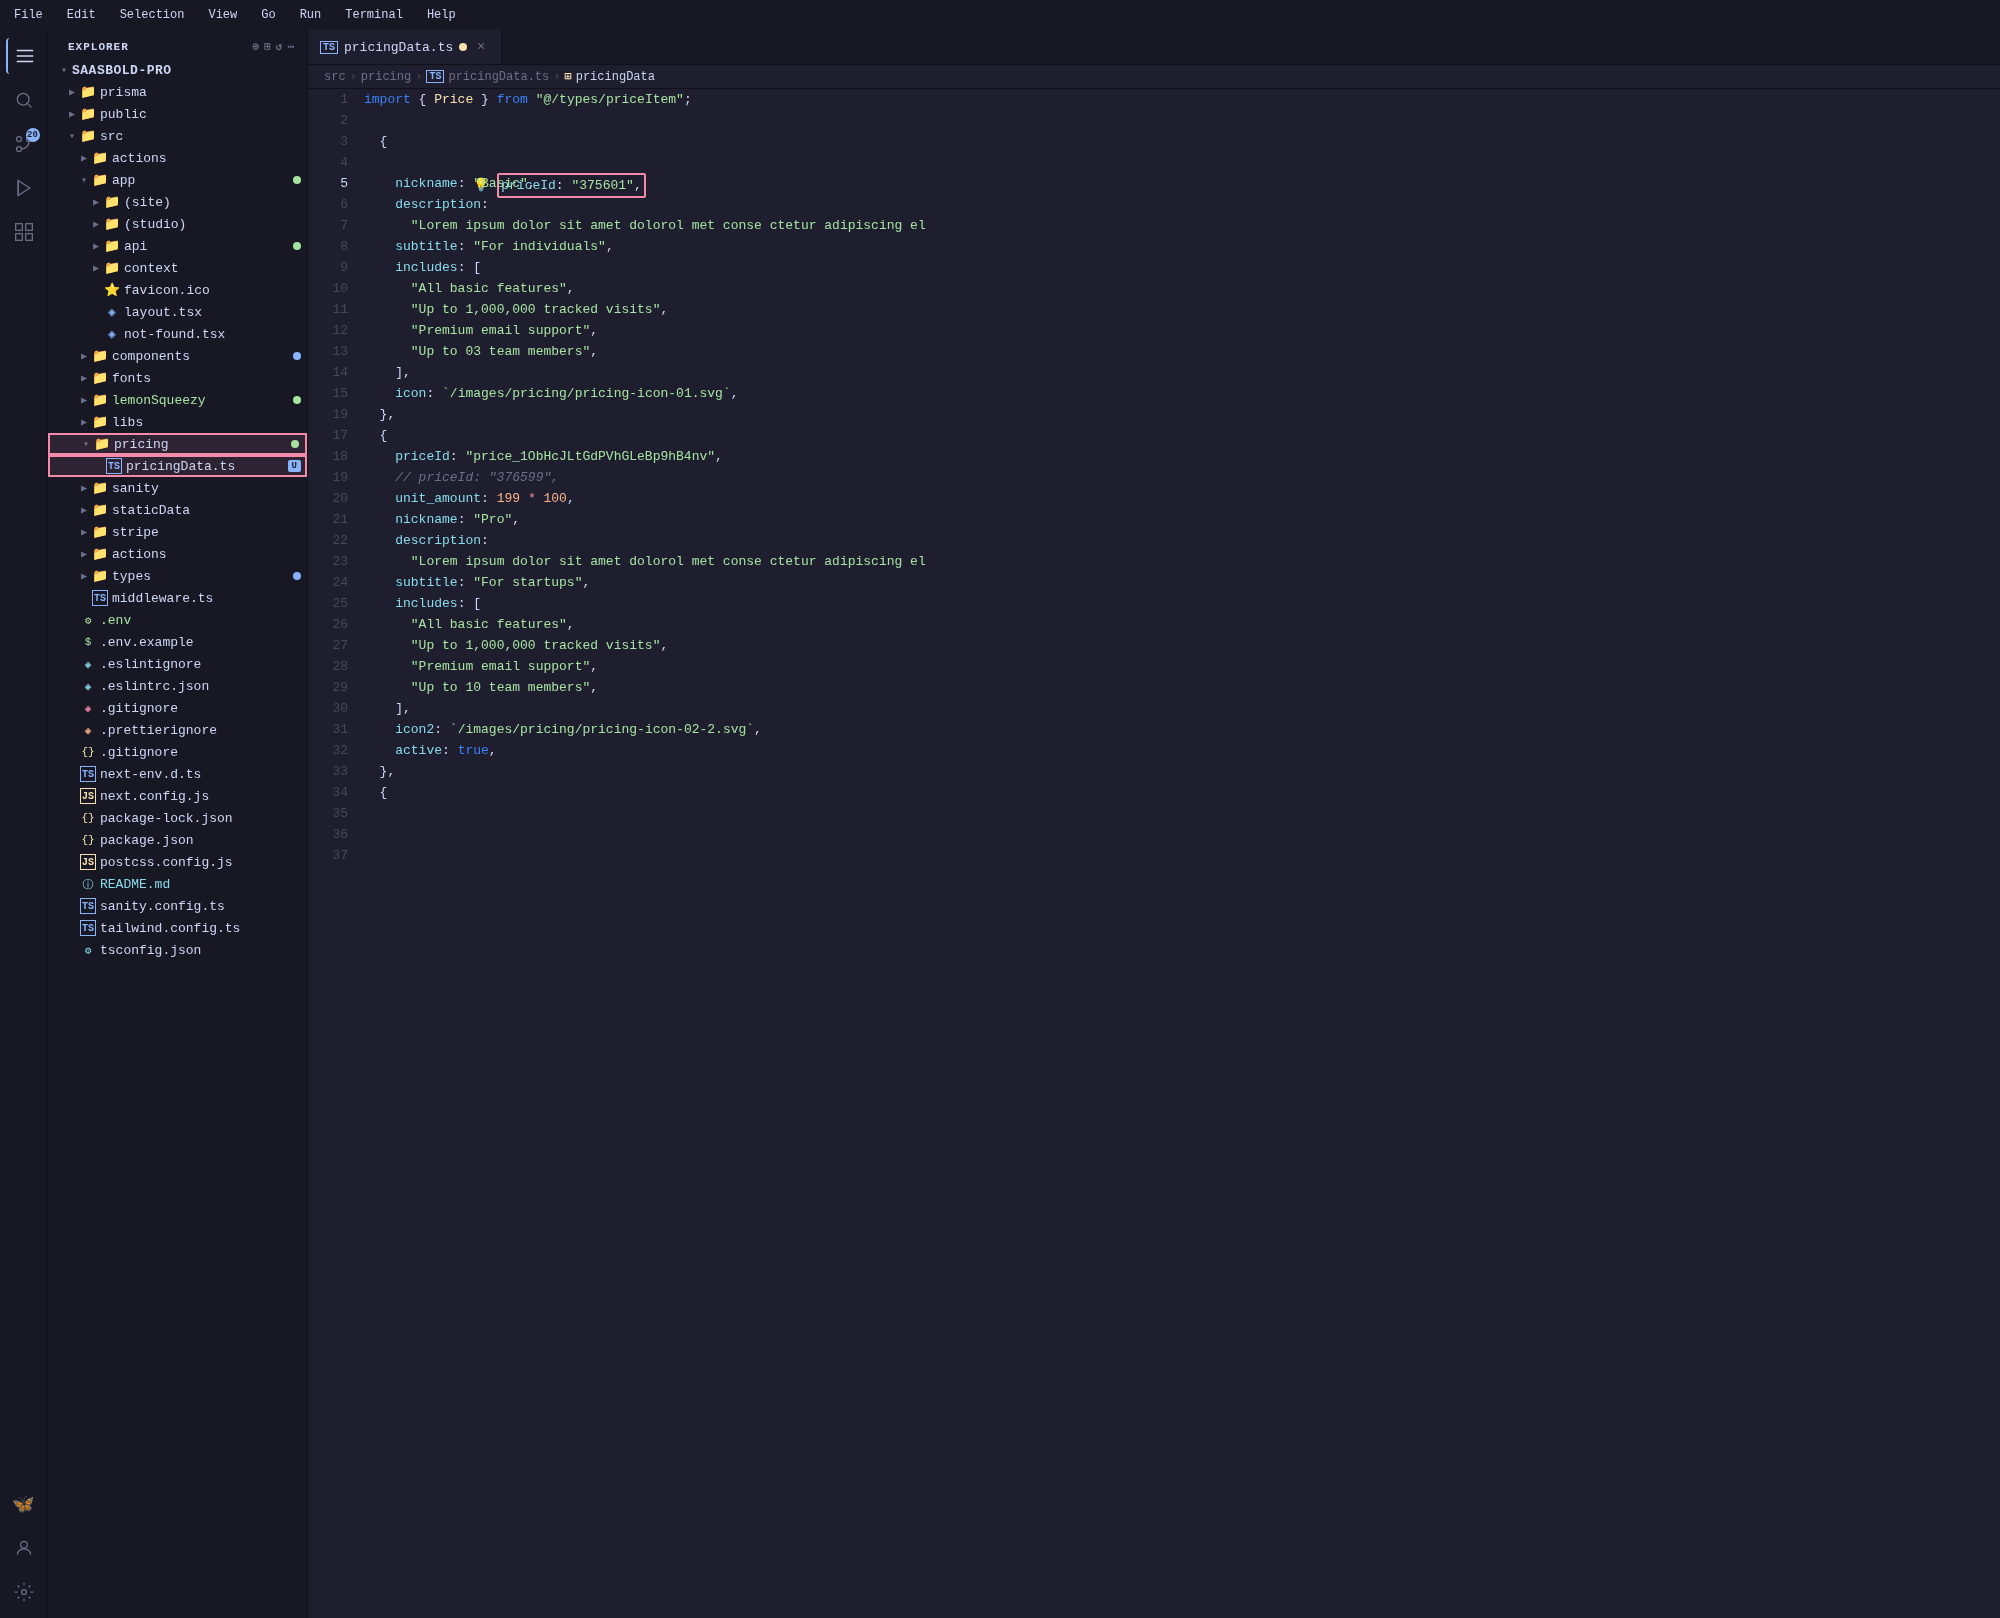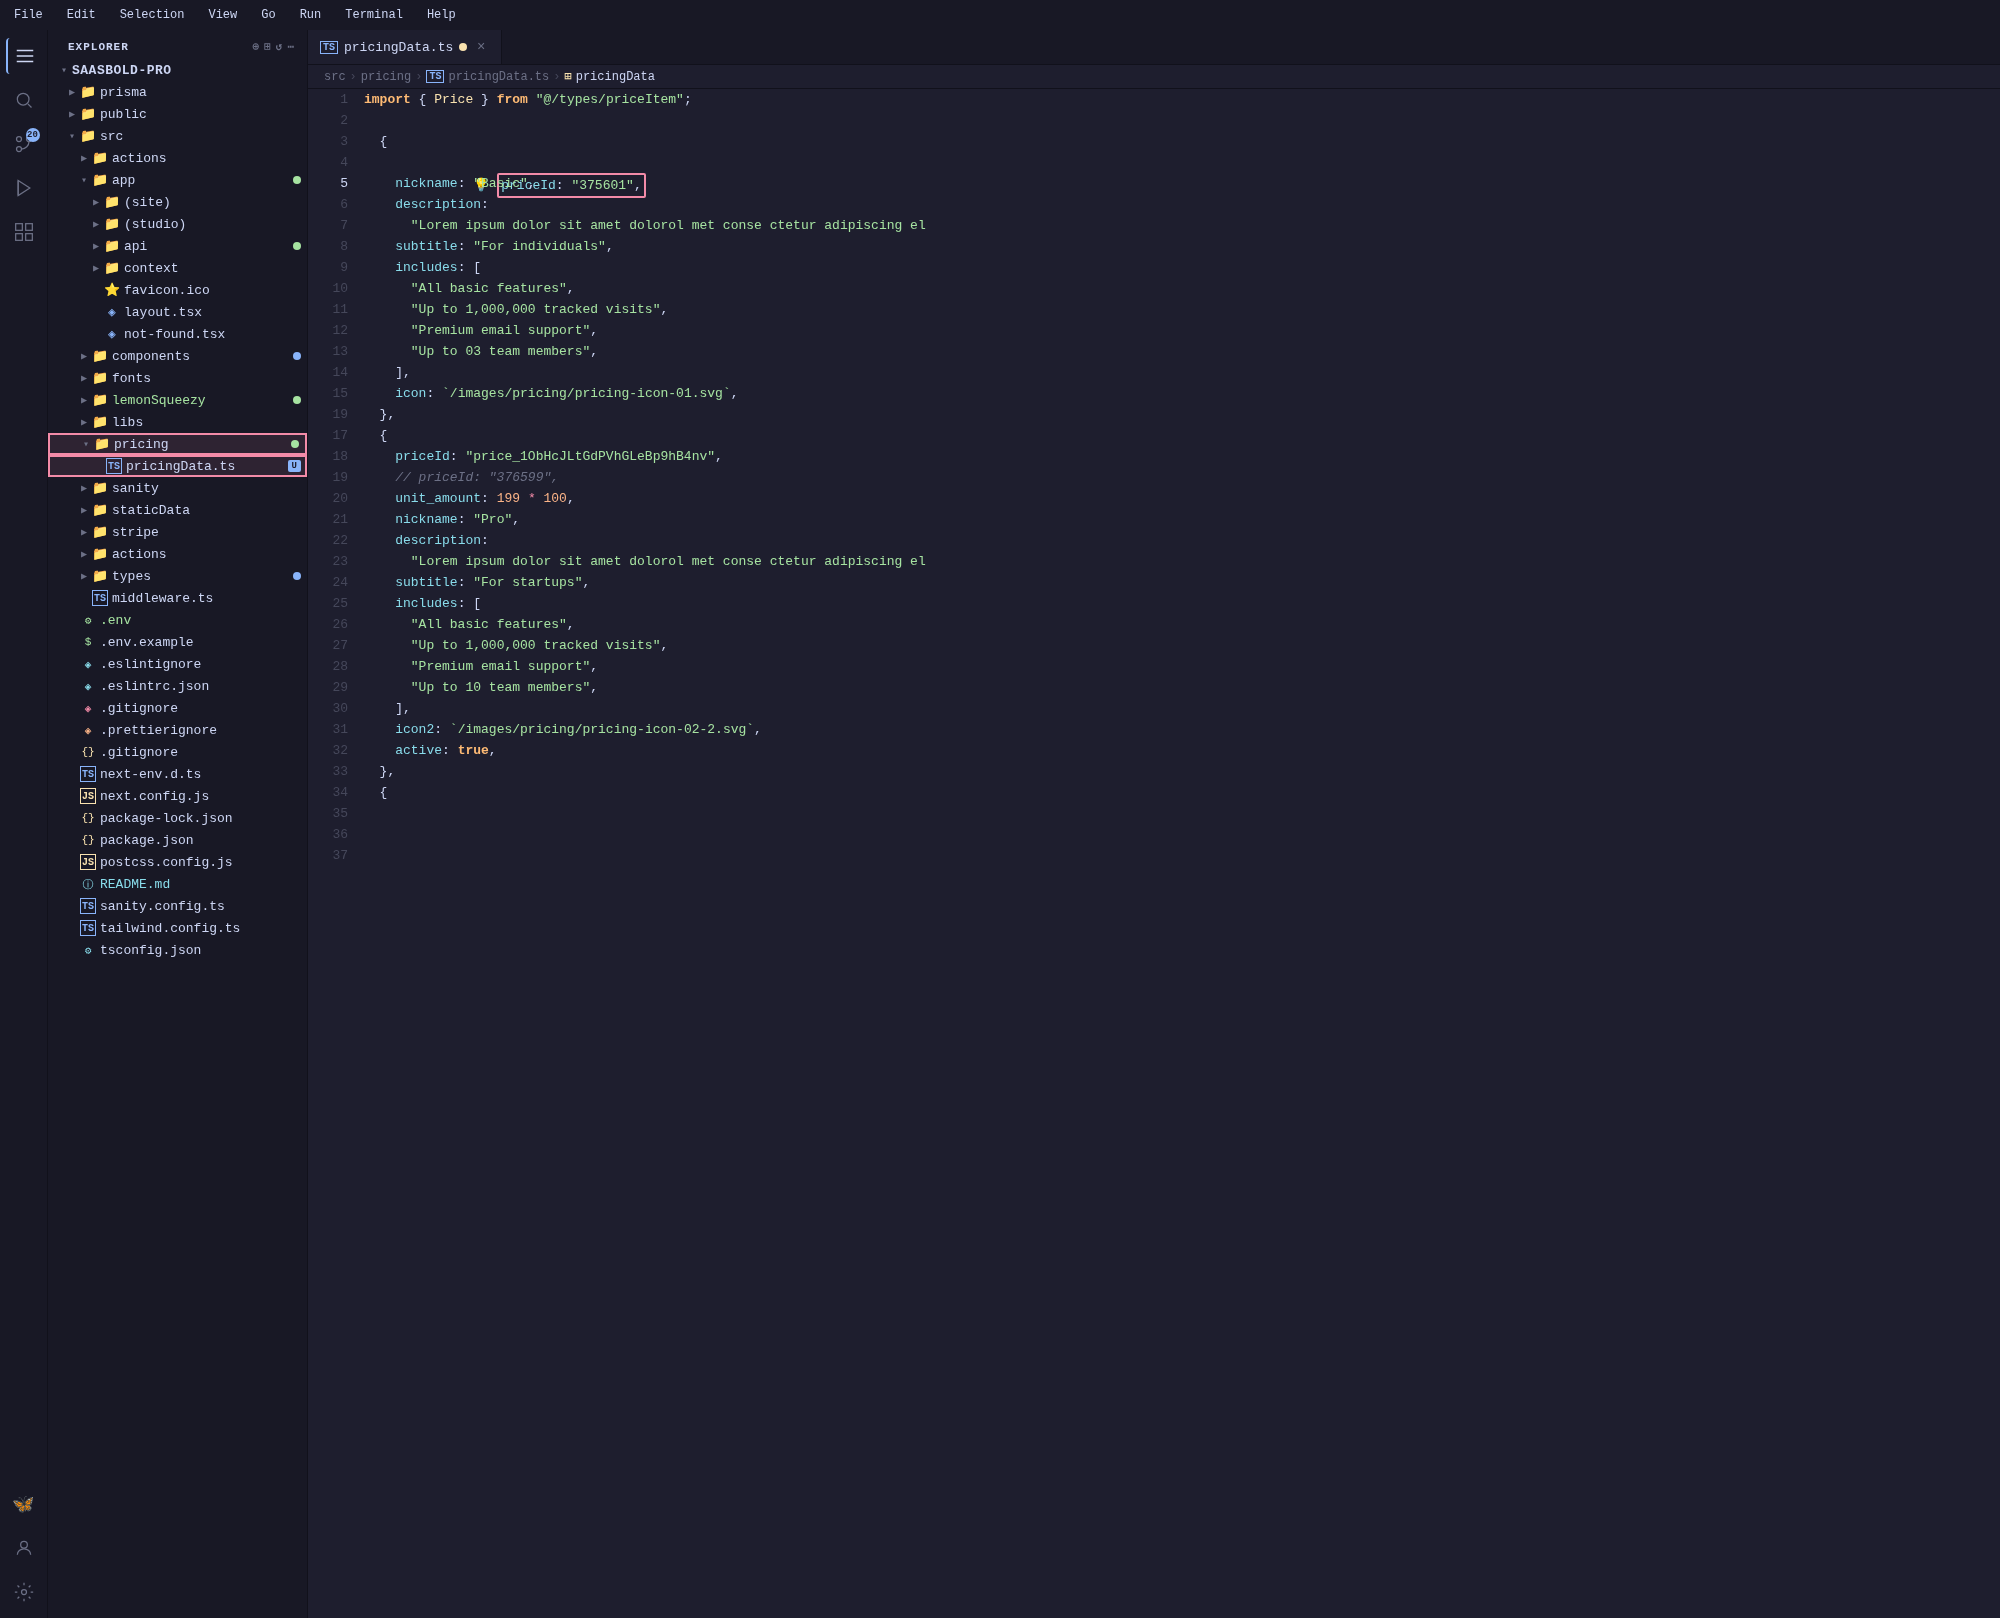--- a/index.html
+++ b/index.html
@@ -275,21 +275,21 @@
     }
     .code-line {
       height: 21px;
       line-height: 21px;
       white-space: pre;
       font-size: 13px;
       position: relative;
     }
 
     
-    .kw { color: #fdba74; font-weight: bold; }        
+    .kw { color: #3b82f6; }        
     .fn { color: #89b4fa; }        
     .str { color: #a6e3a1; }       
     .num { color: #fab387; }       
     .prop { color: #89dceb; }      
     .op { color: #f38ba8; }        
     .cm { color: #6c7086; font-style: italic; } 
     .punc { color: #cdd6f4; }      
     .type { color: #f9e2af; }      
     .tmpl { color: #a6e3a1; }      
 

